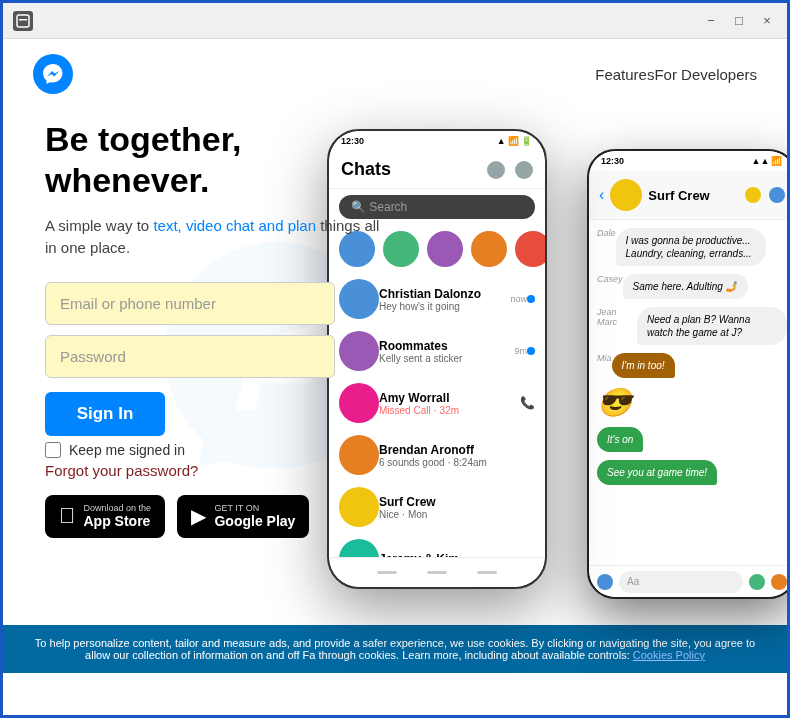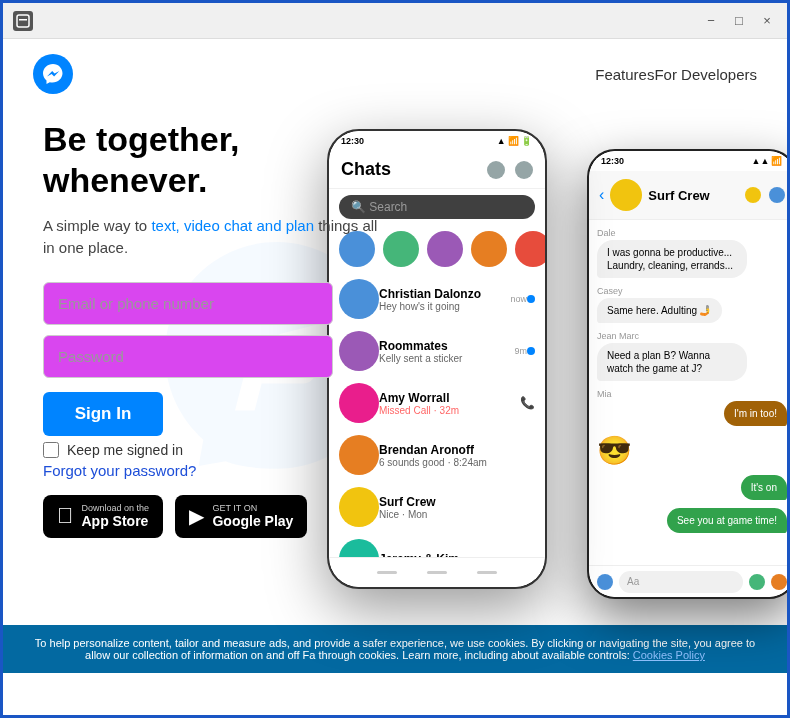--- a/index.html
+++ b/index.html
@@ -93,23 +93,22 @@
     .nav-link {
       font-size: 15px;
       color: #333;
       text-decoration: none;
       cursor: pointer;
     }
 
     
     .hero {
       display: flex;
-      padding: 10px 30px 10px;
+      padding: 10px 42px 10px;
       position: relative;
-      margin-left: 10px;
     }
     .hero-left {
       width: 340px;
       flex-shrink: 0;
       z-index: 2;
     }
     .hero-title {
       font-size: 34px;
       font-weight: 800;
       color: #000;
@@ -134,21 +133,21 @@
       max-width: 290px;
     }
     .form-input {
       width: 100%;
       padding: 12px 14px;
       border: 1px solid #ccc;
       border-radius: 6px;
       font-size: 15px;
       color: #333;
       outline: none;
-      background: #d946ef;
+      background: #fef9c3;
     }
     .form-input::placeholder { color: #999; }
     .sign-in-btn {
       background: #0084ff;
       color: white;
       border: none;
       padding: 12px 28px;
       border-radius: 6px;
       font-size: 17px;
       font-weight: 600;
@@ -164,21 +163,21 @@
       font-size: 14px;
       color: #333;
     }
     .keep-signed-in input[type="checkbox"] {
       width: 16px;
       height: 16px;
       cursor: pointer;
     }
     .forgot-password {
       font-size: 15px;
-      color: #1d4ed8;
+      color: #7f1d1d;
       margin-top: 4px;
       cursor: pointer;
     }
 
     
     .store-buttons {
       display: flex;
       gap: 12px;
       margin-top: 16px;
     }
@@ -426,21 +425,22 @@
       flex: 1;
       padding: 8px;
       display: flex;
       flex-direction: column;
       gap: 8px;
       background: #fff;
       overflow: hidden;
     }
     .msg-row {
       display: flex;
-      flex-direction: column;
+      flex-direction: row;
+      font-style: italic;
     }
     .msg-sender {
       font-size: 9px;
       color: #999;
       margin-bottom: 2px;
     }
     .msg-bubble {
       max-width: 150px;
       padding: 6px 10px;
       border-radius: 16px;

